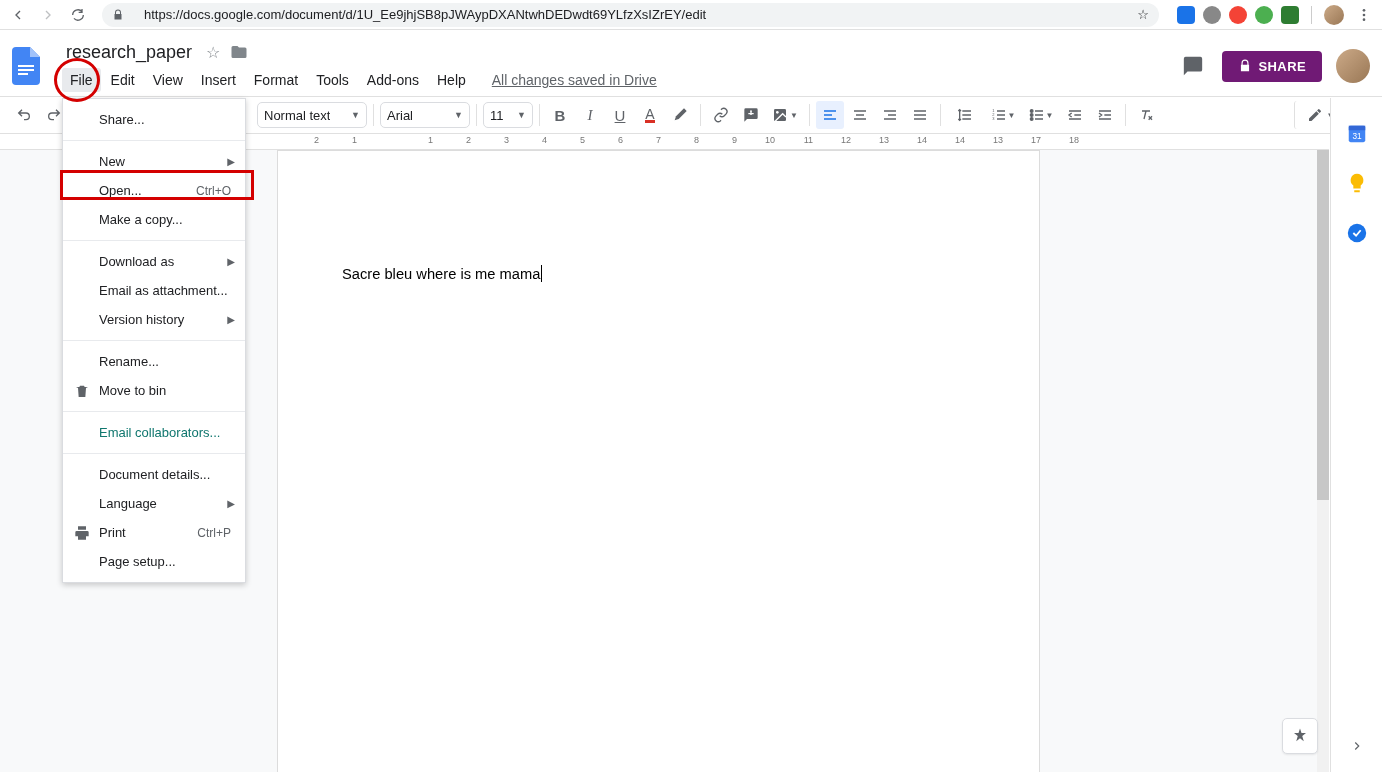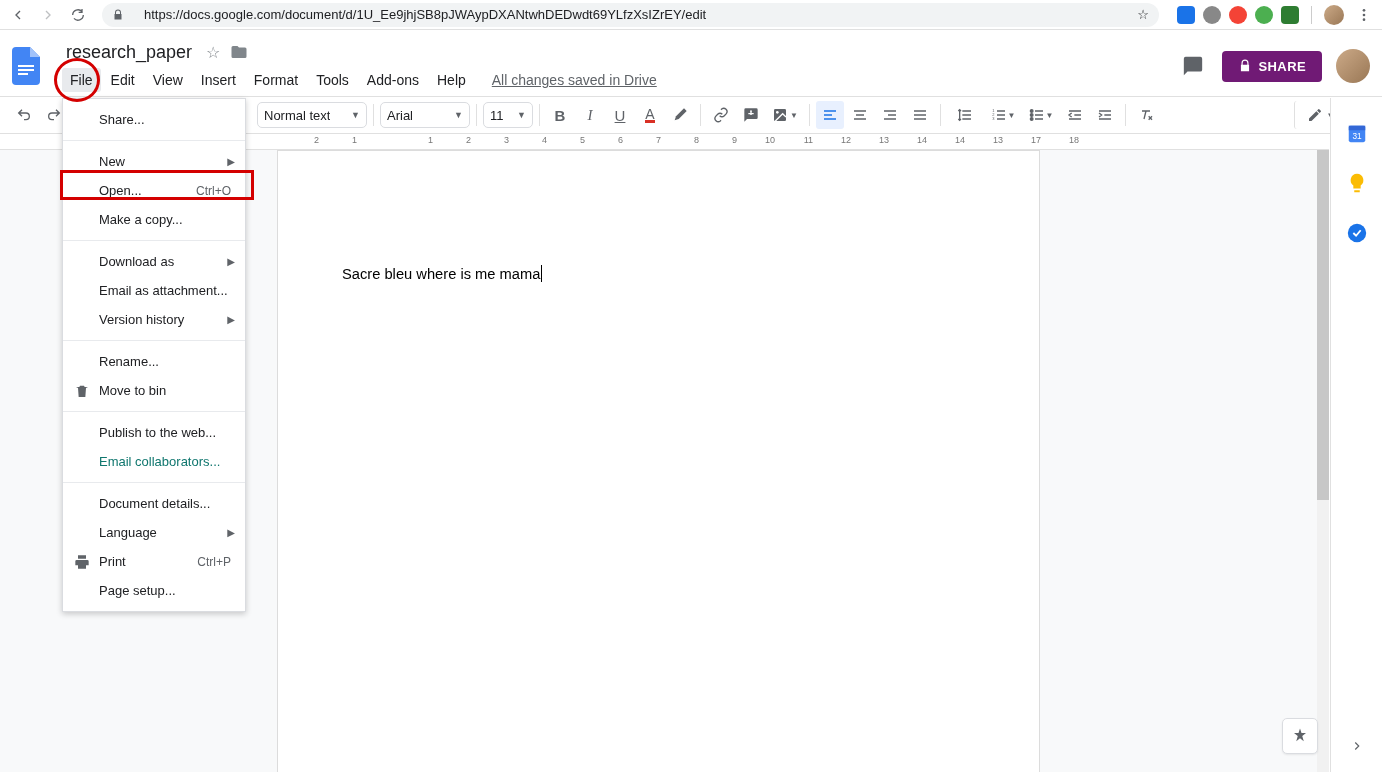--- a/index.html
+++ b/index.html
@@ -451,23 +451,20 @@
     </div>
   <div class="dd-item">
       <span class="dd-icon">
         <svg width="16" height="16" viewBox="0 0 24 24" fill="#5f6368">
           <path d="M6 7h12l-1 14H7L6 7zm3-3h6l1 2H8l1-2zM4 6h16v1H4z"></path>
         </svg>
       </span>
       <span>Move to bin</span>
     </div>
   <div class="dd-sep"></div>
-  <div class="dd-item">
-      <span>Publish to the web...</span>
-    </div>
   <div class="dd-item disabled">
       <span>Email collaborators...</span>
     </div>
   <div class="dd-sep"></div>
   <div class="dd-item">
       <span>Document details...</span>
     </div>
   <div class="dd-item">
       <span>Language</span>
       <span class="sub">▶</span>

